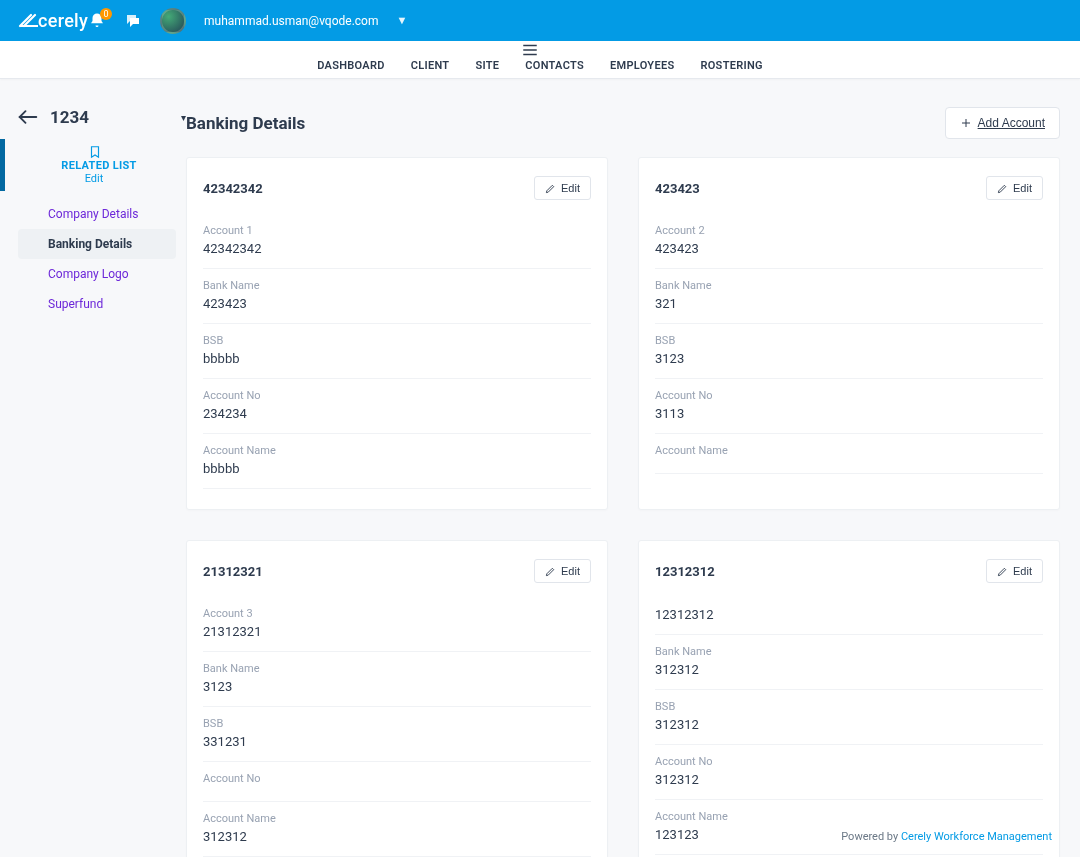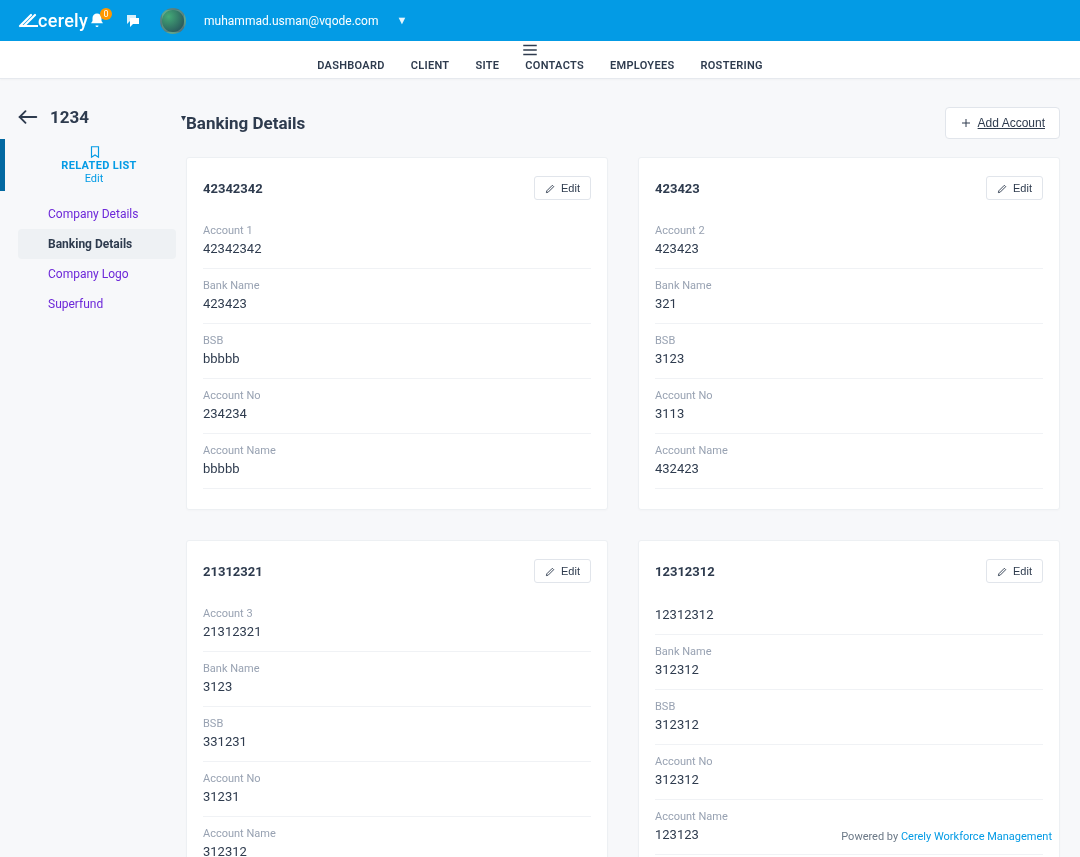--- a/index.html
+++ b/index.html
@@ -211,21 +211,20 @@
             <div class="field">
               <div class="field-label">BSB</div>
               <div class="field-value">3123</div>
             </div>
             <div class="field">
               <div class="field-label">Account No</div>
               <div class="field-value">3113</div>
             </div>
             <div class="field">
               <div class="field-label">Account Name</div>
-              <div class="field-value">432423</div>
             </div>
           </div>
         </div>
         <div class="card">
           <div class="card-head">
             <span class="card-title">21312321</span>
             <button class="edit-btn">
               <span>
                 <svg width="11" height="11" viewBox="0 0 24 24" fill="none" stroke="#2e3b4e" stroke-width="2">
                   <path d="M3 21 l4 -1 l12 -12 l-3 -3 l-12 12 z"></path>
@@ -242,21 +241,20 @@
             <div class="field">
               <div class="field-label">Bank Name</div>
               <div class="field-value">3123</div>
             </div>
             <div class="field">
               <div class="field-label">BSB</div>
               <div class="field-value">331231</div>
             </div>
             <div class="field">
               <div class="field-label">Account No</div>
-              <div class="field-value">31231</div>
             </div>
             <div class="field">
               <div class="field-label">Account Name</div>
               <div class="field-value">312312</div>
             </div>
           </div>
         </div>
         <div class="card">
           <div class="card-head">
             <span class="card-title">12312312</span>

